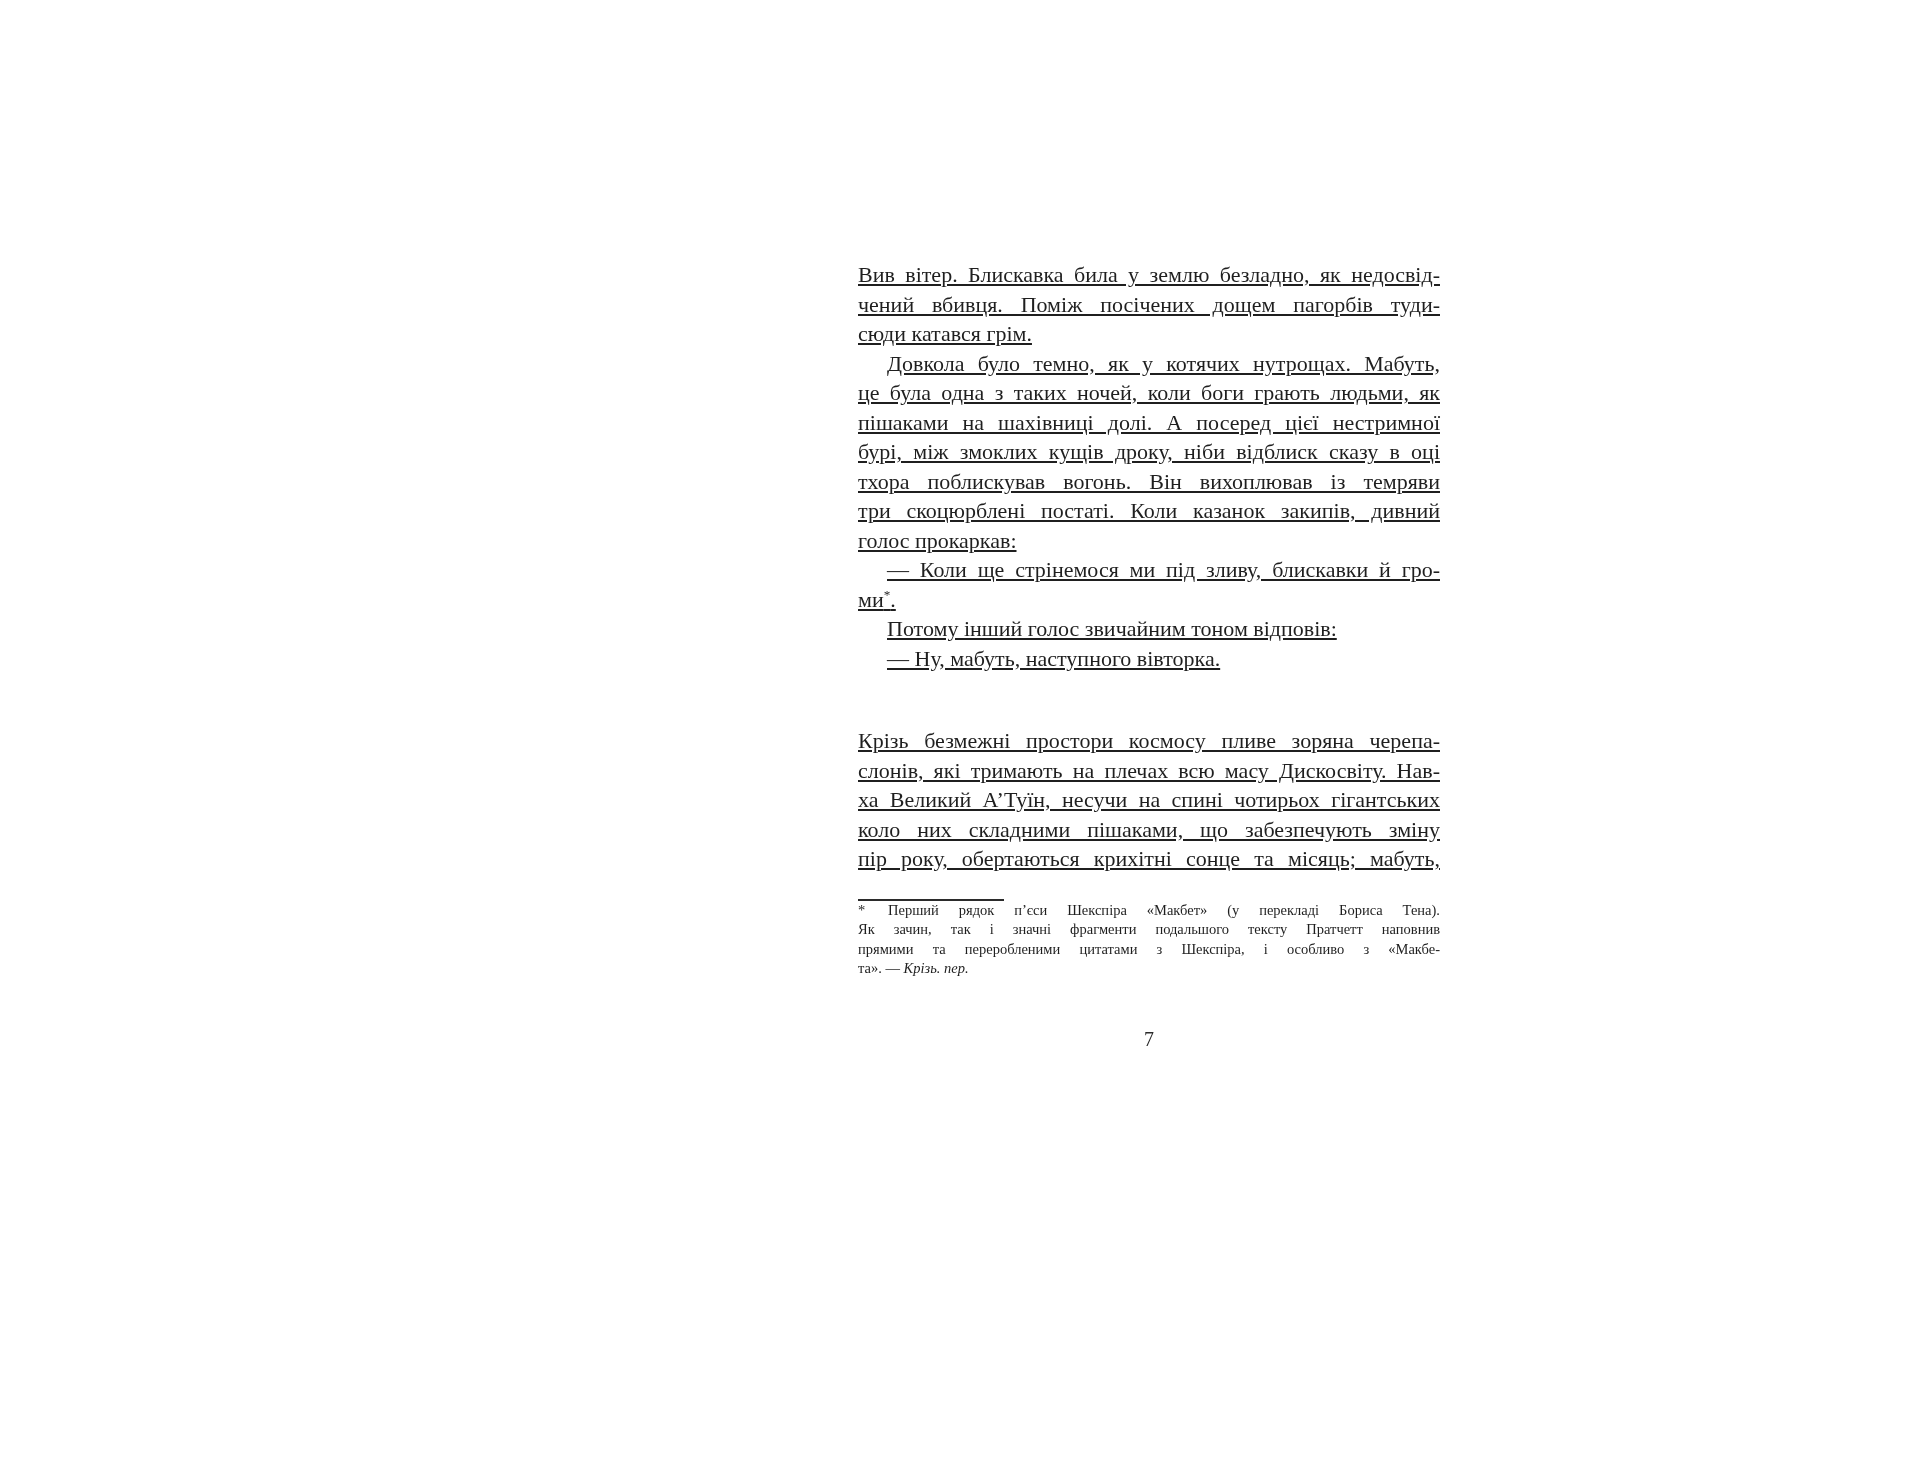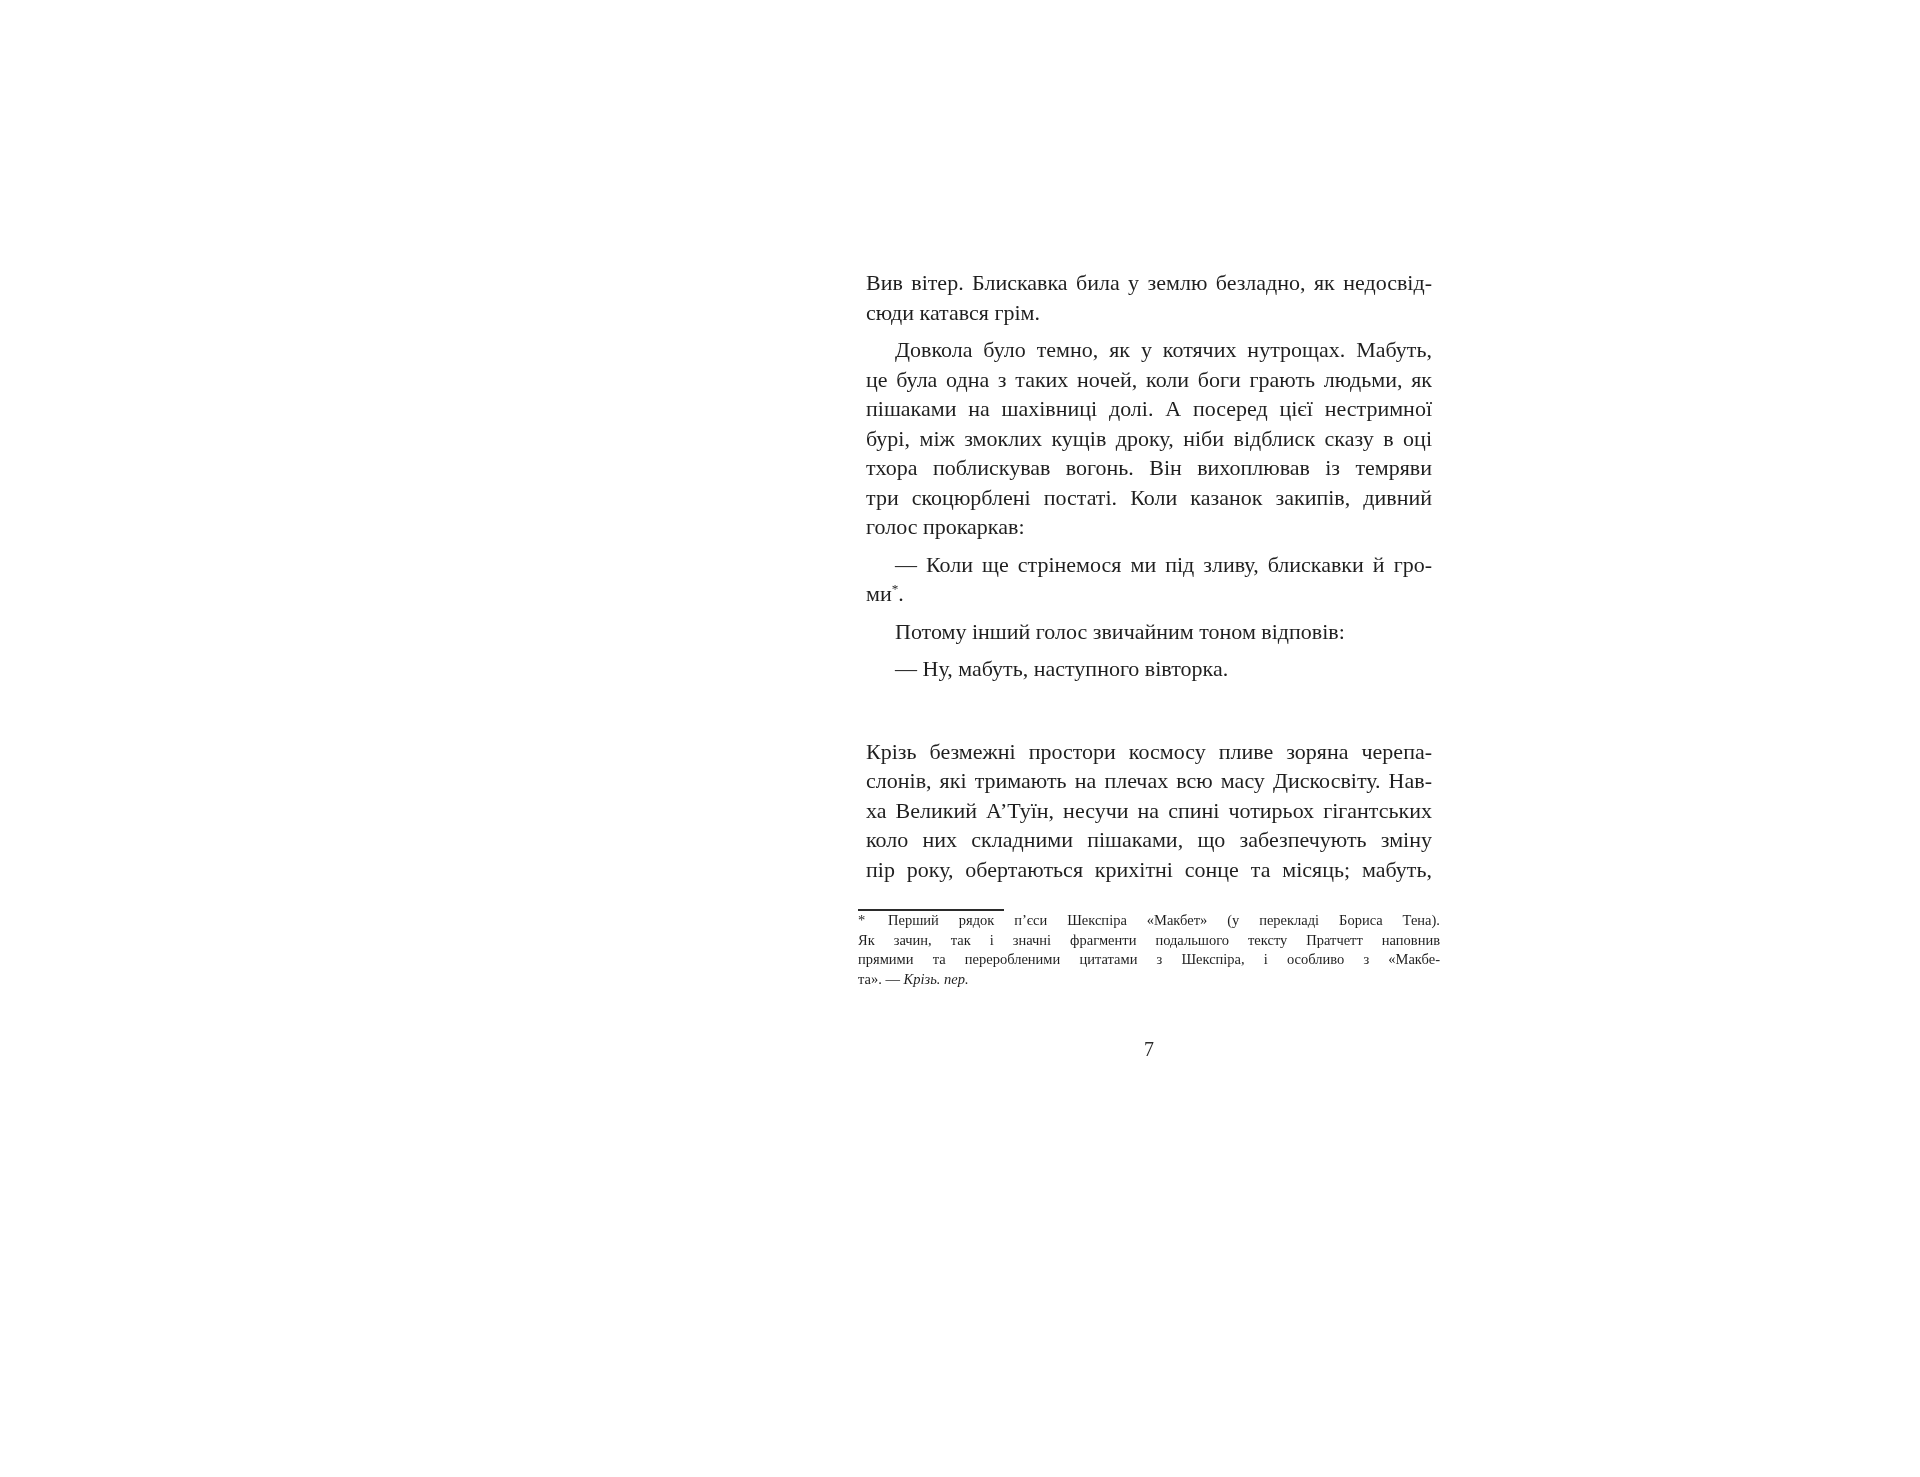--- a/index.html
+++ b/index.html
@@ -14,21 +14,21 @@
     overflow: hidden;
     font-family: "Liberation Serif", "DejaVu Serif", serif;
   }
   .page-text {
     position: absolute;
     left: 858px;
     top: 260px;
     width: 582px;
     color: #1f1f1f;
   }
-  .paragraph { margin: 8px; }
+  .paragraph { margin: 0; text-decoration: underline; }
   .paragraph.gap-before { margin-top: 53px; }
   .line {
     font-size: 22px;
     line-height: 29.5px;
     text-align: justify;
     text-align-last: left;
   }
   .line.full { text-align-last: justify; }
   .line.indent { text-indent: 29px; }
   .line sup {
@@ -63,20 +63,21 @@
     color: #2a2a2a;
   }
 </style>
 </head>
 <body>
 
 <div class="page-text">
   <div>
       <div class="paragraph">
         <div class="line full">Вив вітер. Блискавка била у землю безладно, як недосвід-</div>
+        <div class="line full">чений вбивця. Поміж посічених дощем пагорбів туди-</div>
         <div class="line last">сюди катався грім.</div>
       </div>
       <div class="paragraph">
         <div class="line full indent">Довкола було темно, як у котячих нутрощах. Мабуть,</div>
         <div class="line full">це була одна з таких ночей, коли боги грають людьми, як</div>
         <div class="line full">пішаками на шахівниці долі. А посеред цієї нестримної</div>
         <div class="line full">бурі, між змоклих кущів дроку, ніби відблиск сказу в оці</div>
         <div class="line full">тхора поблискував вогонь. Він вихоплював із темряви</div>
         <div class="line full">три скоцюрблені постаті. Коли казанок закипів, дивний</div>
         <div class="line last">голос прокаркав:</div>

